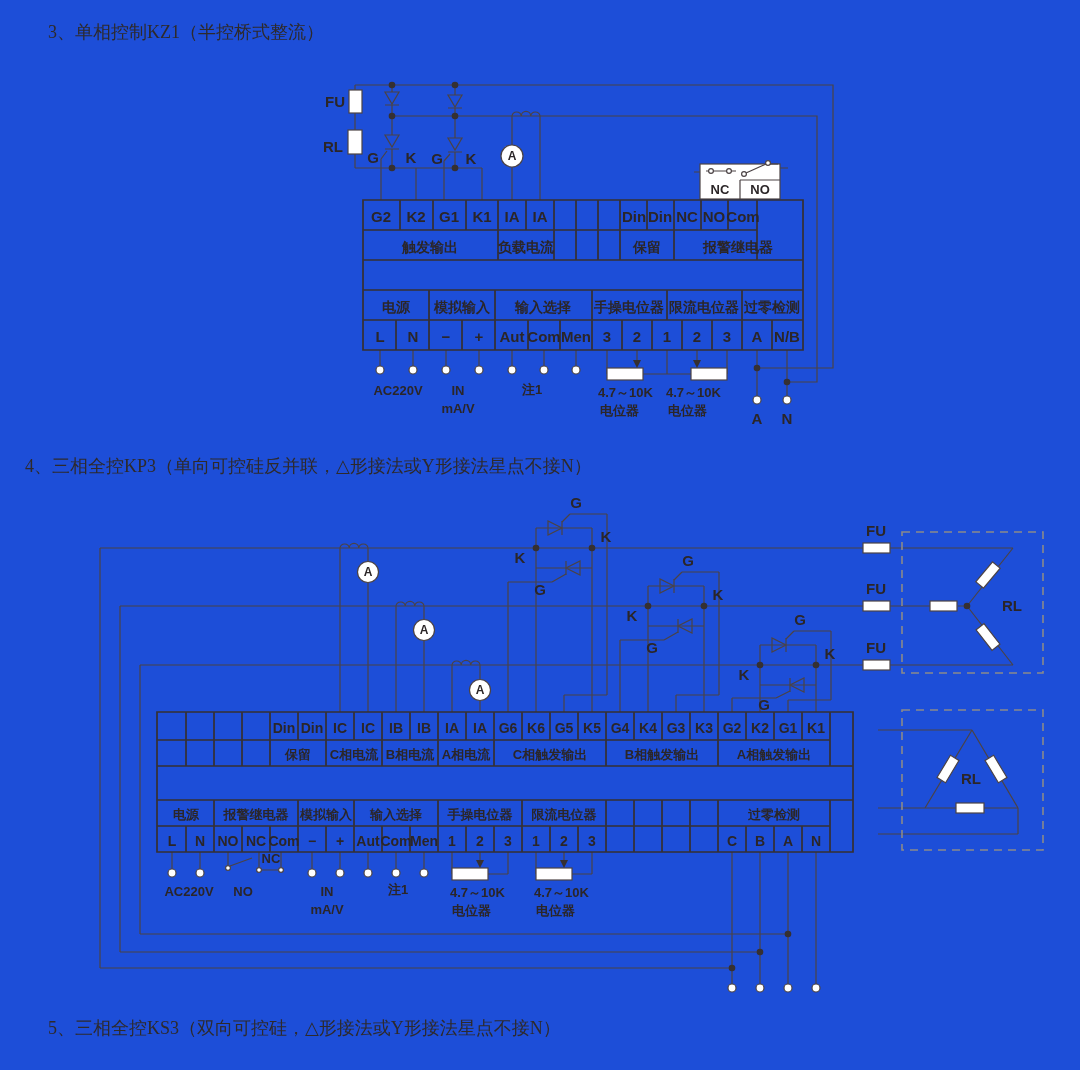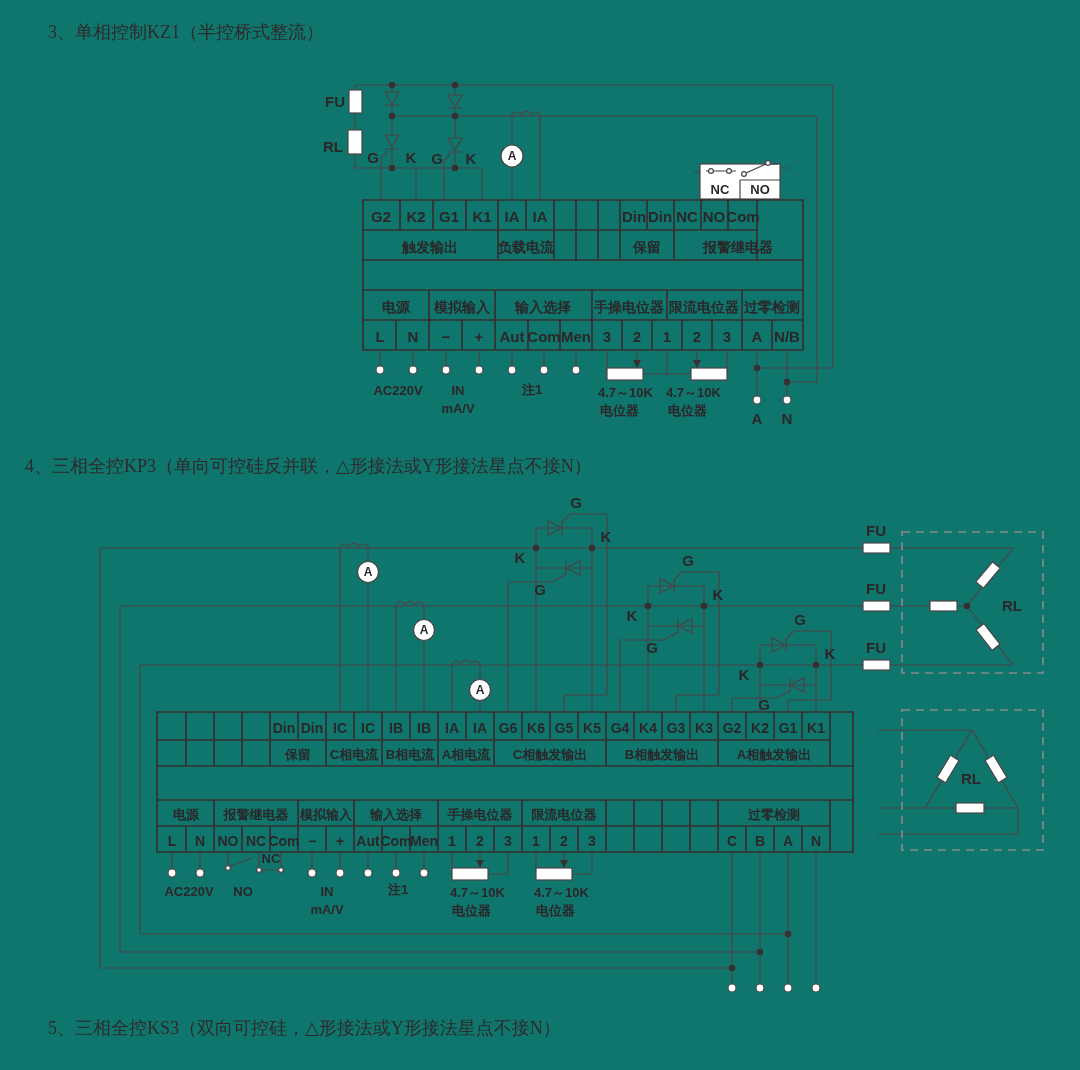--- a/index.html
+++ b/index.html
@@ -1,16 +1,16 @@
 <!DOCTYPE html>
 <html><head>
 <meta charset="utf-8">
 <style>
   html,body{margin:0;padding:0;background:#ffffff;}
-  .page{position:relative;width:1080px;height:1070px;background:#0f766e;overflow:hidden;}
+  .page{position:relative;width:1080px;height:1070px;background:#1d4ed8;overflow:hidden;}
   svg{position:absolute;left:0;top:0;}
   text{fill:#2b2628;font-family:"Liberation Sans","DejaVu Sans",sans-serif;}
   .title{font-family:"Liberation Serif","DejaVu Serif",serif;font-size:18px;fill:#2e2a2b;}
   .w{stroke:#4b4345;stroke-width:1.2;fill:none;}
   .grid{stroke:#363031;stroke-width:1.7;fill:none;}
   .dash{stroke:#8a8a8a;stroke-width:1.6;fill:none;stroke-dasharray:8 6;}
   .dot{fill:#363031;stroke:none;}
   .oc{fill:#fff;stroke:#4b4345;stroke-width:1.2;}
   .box{fill:#fff;stroke:#4b4345;stroke-width:1.2;}
   .term{font-size:15px;font-weight:bold;text-anchor:middle;}

